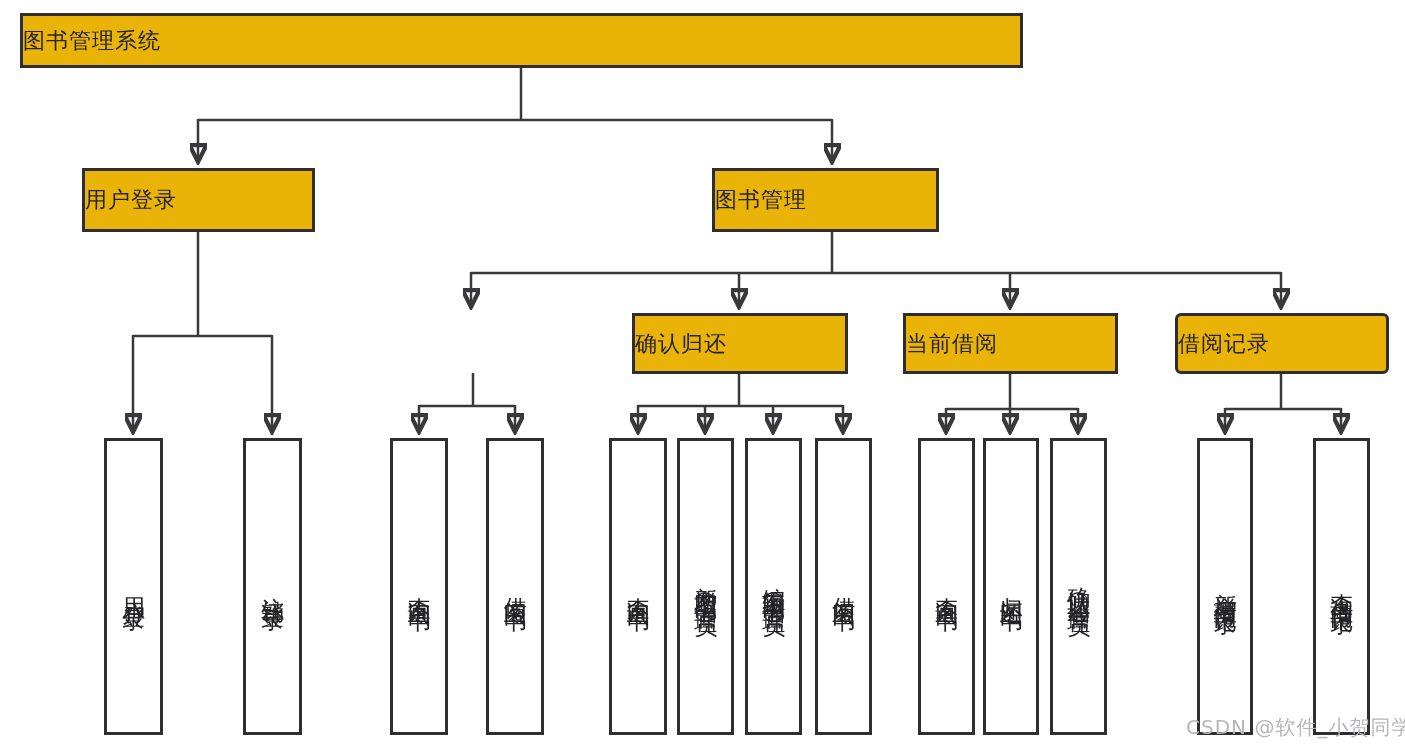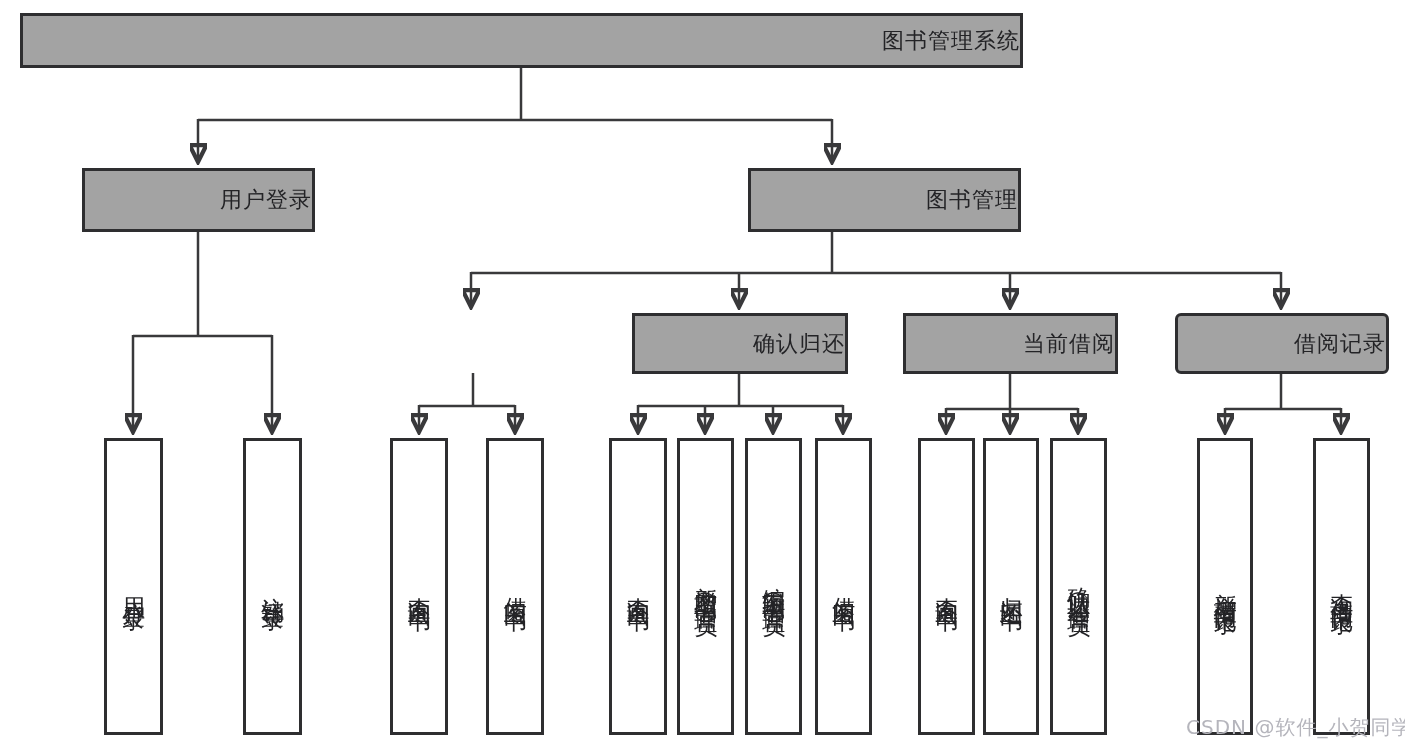--- a/index.html
+++ b/index.html
@@ -16,23 +16,23 @@
     background:var(--bg);
     overflow:hidden;
     font-family:"DejaVu Sans","Liberation Sans",sans-serif;
     color:var(--text);
   }
   #connectors{position:absolute;left:0;top:0;width:1405px;height:747px;}
   #connectors path{stroke:var(--line);stroke-width:2.5;fill:none;}
   .box{
     position:absolute;
     box-sizing:border-box;
-    background:#a3a3a3;
+    background:#eab308;
     border:3px solid var(--border);
-    display:flex;align-items:center;justify-content:flex-end;
+    display:flex;align-items:center;justify-content:flex-start;
     font-size:22px;
     letter-spacing:1px;
     white-space:nowrap;
   }
   .vbox{
     position:absolute;
     box-sizing:border-box;
     background:#fff;
     border:3px solid var(--border);
     top:438px;height:297px;
@@ -121,21 +121,21 @@
     </g>
   </svg>
 
   <div class="box" style="left:20px;top:13px;width:1003px;height:55px;">
     <span>图书管理系统</span>
   </div>
 
   <div class="box" style="left:82px;top:168px;width:233px;height:64px;">
     <span>用户登录</span>
   </div>
-  <div class="box" style="left:748px;top:168px;width:273px;height:64px;">
+  <div class="box" style="left:712px;top:168px;width:227px;height:64px;">
     <span>图书管理</span>
   </div>
 
   <div class="box" style="left:632px;top:313px;width:216px;height:61px;">
     <span>确认归还</span>
   </div>
   <div class="box" style="left:903px;top:313px;width:215px;height:61px;">
     <span>当前借阅</span>
   </div>
   <div class="box" style="left:1175px;top:313px;width:214px;height:61px;border-radius:6px;">

